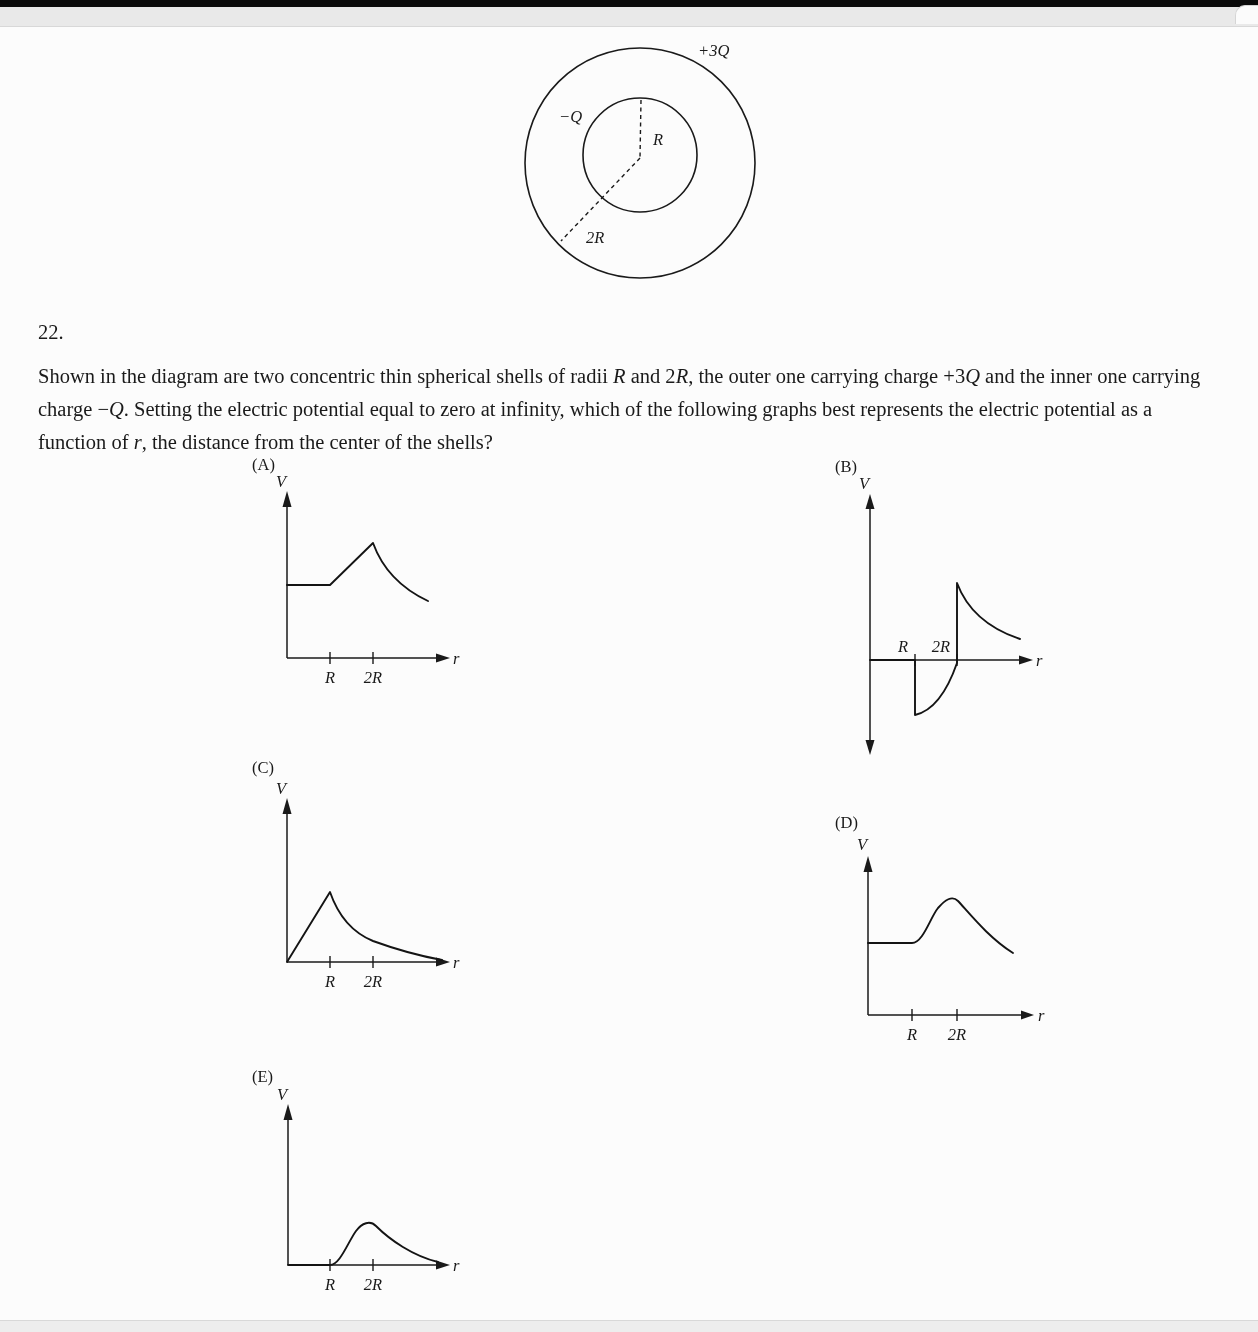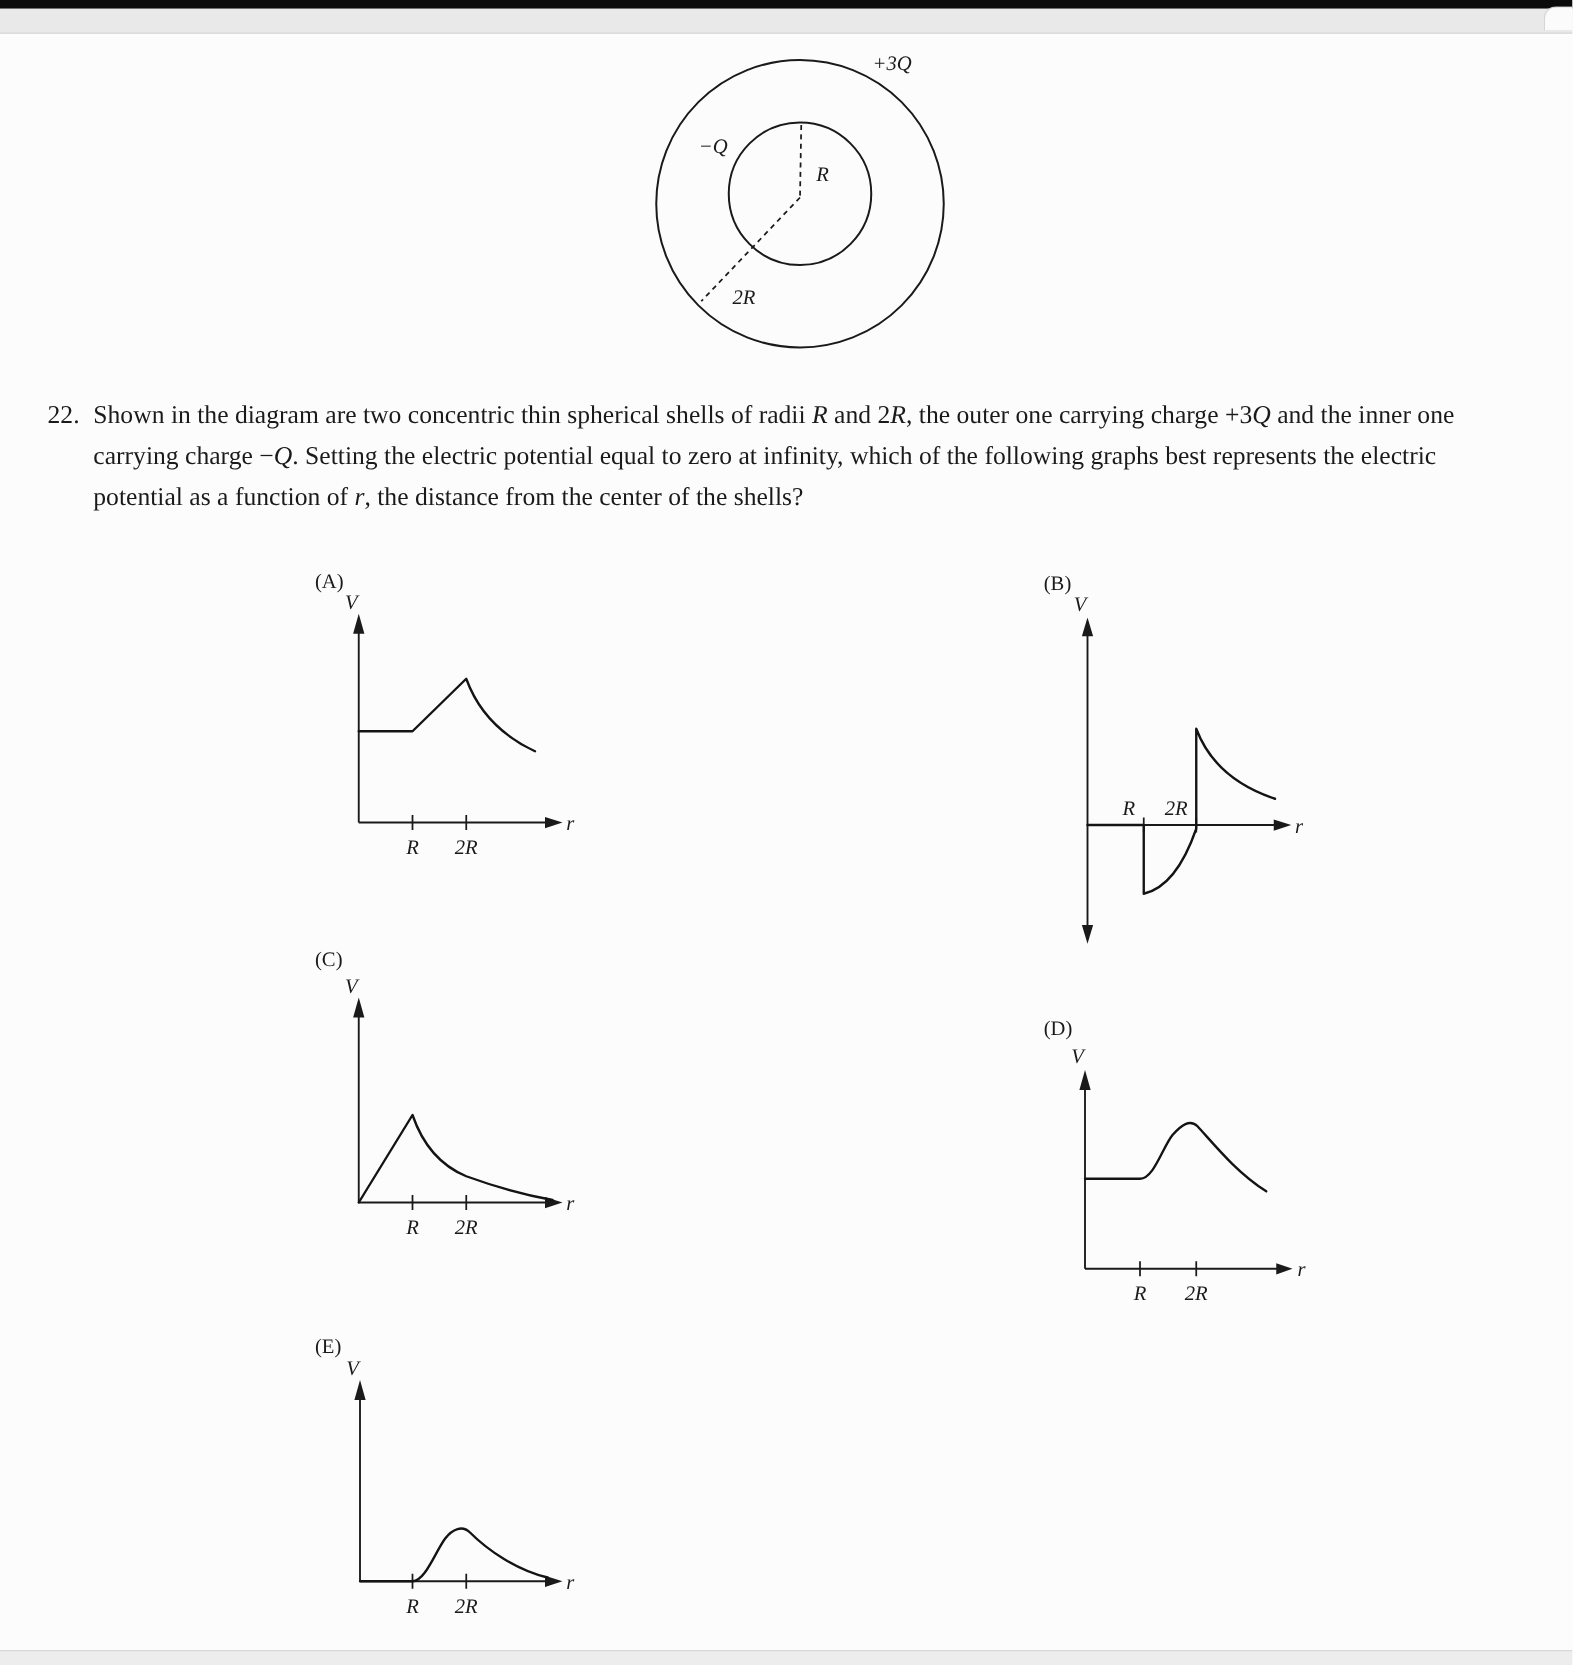--- a/index.html
+++ b/index.html
@@ -13,21 +13,21 @@
   }
   .topbar  { position:absolute; top:0; left:0; right:0; height:7px; background:#0b0b0b; }
   .topstrip{ position:absolute; top:7px; left:0; right:0; height:19px; background:#e9e9e9; border-bottom:1px solid #d8d8d8; }
   .corner  { position:absolute; top:5px; right:0; width:22px; height:18px; background:#fbfbfb;
              border-top-left-radius:10px; border-left:1px solid #d5d5d5; border-top:1px solid #d5d5d5; }
   .bottomstrip { position:absolute; left:0; right:0; bottom:0; height:11px; background:#ededed; border-top:1px solid #d8d8d8; }
 
   .question {
     position:absolute; left:38px; top:316px; width:1182px;
     display:flex; gap:11px;
-    font-size:20.5px; line-height:33px;
+    font-size:20.5px; line-height:33px;flex-direction:column;
   }
   .qnum { flex:0 0 auto; }
   .qtext { flex:1 1 auto; }
   .it { font-style:italic; }
 
   .figure { position:absolute; }
 
   svg text { font-family:"Liberation Serif", serif; font-size:16.5px; fill:#1a1a1a; }
   .itl  { font-style:italic; }
   .axis { stroke:#1a1a1a; stroke-width:1.5; fill:none; }

